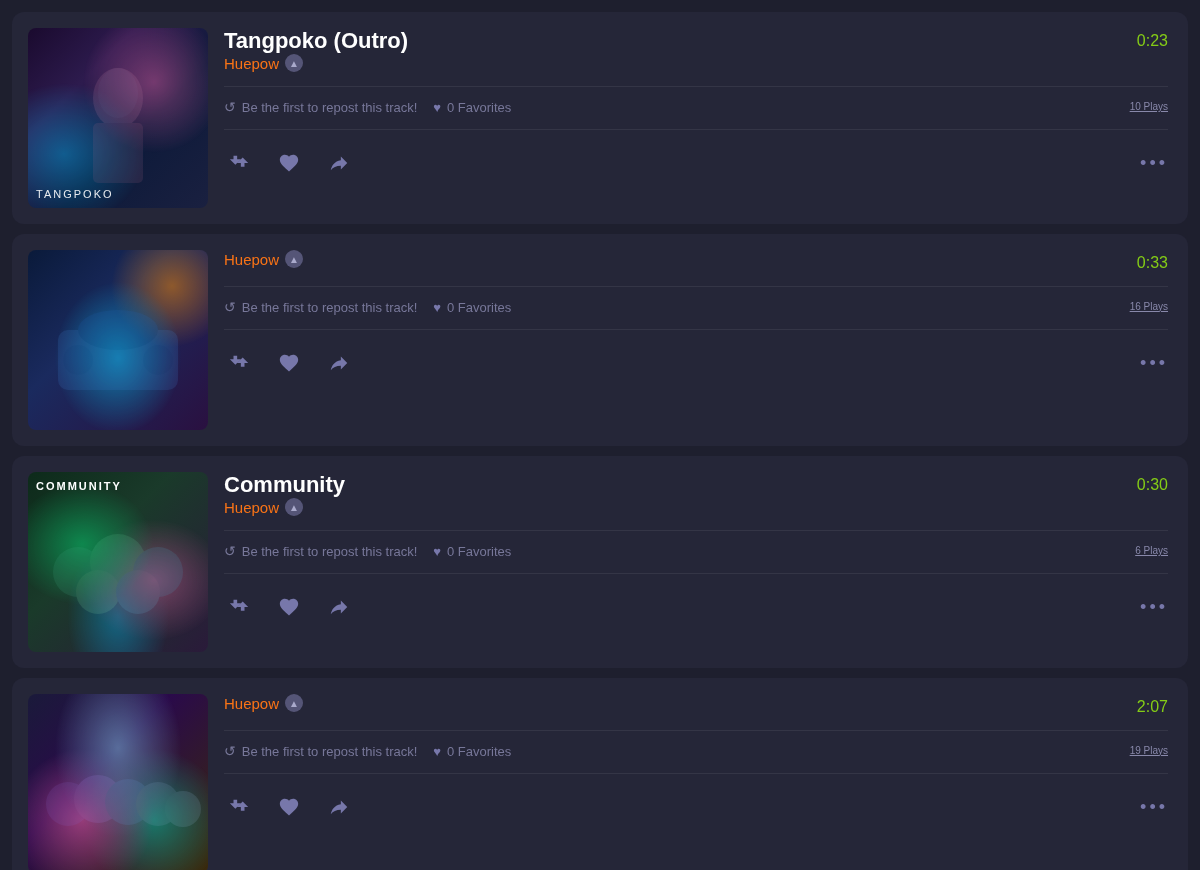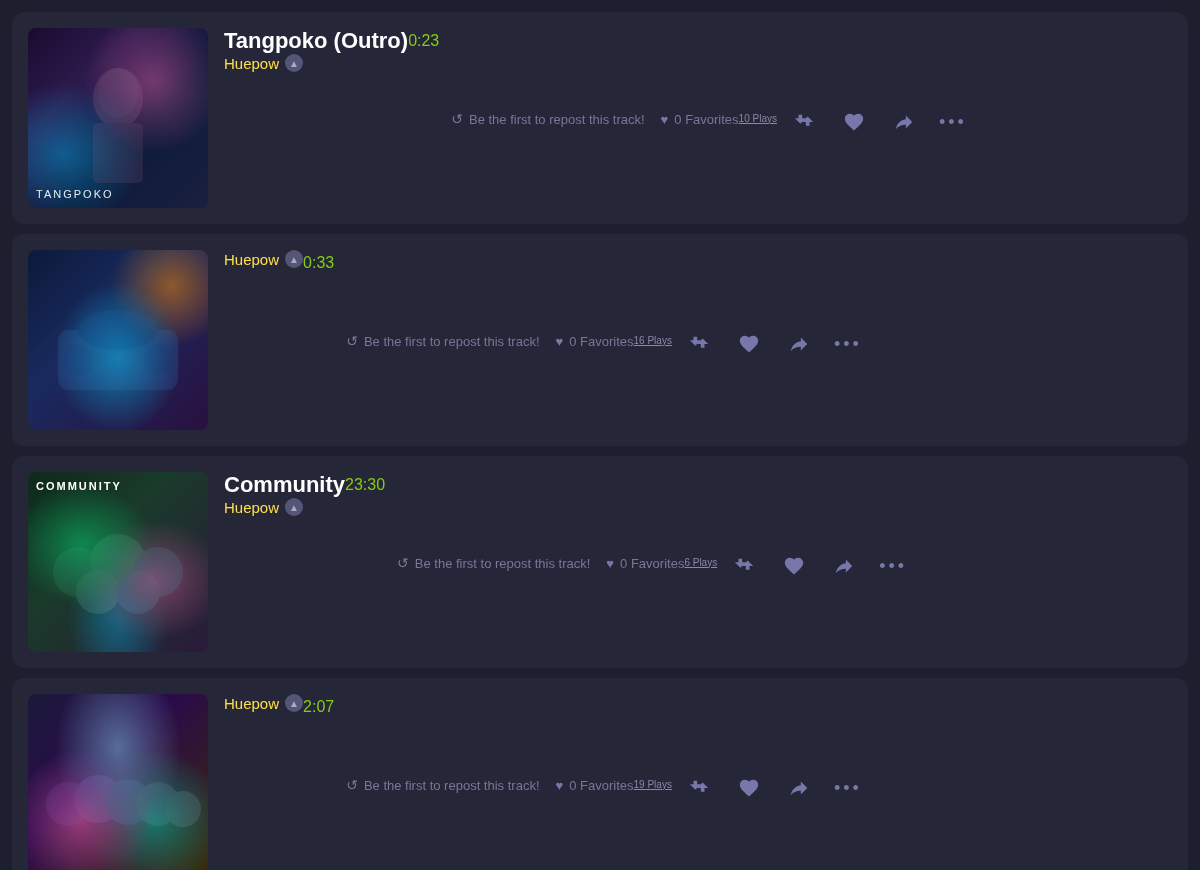--- a/index.html
+++ b/index.html
@@ -120,21 +120,21 @@
       inset: 0;
       background: radial-gradient(ellipse at 50% 30%, #87ceeb 0%, transparent 50%),
                   radial-gradient(ellipse at 30% 70%, #ff69b4 0%, transparent 40%),
                   radial-gradient(ellipse at 70% 70%, #00d4aa 0%, transparent 40%);
       opacity: 0.5;
     }
 
     .track-info {
       flex: 1;
       display: flex;
-      flex-direction: row;
+      flex-direction: column;
       gap: 6px;
     }
 
     .track-header {
       display: flex;
       justify-content: space-between;
       align-items: flex-start;
     }
 
     .track-title {
@@ -154,21 +154,21 @@
 
     .track-artist {
       display: flex;
       align-items: center;
       gap: 6px;
       font-size: 15px;
       color: #9999bb;
     }
 
     .artist-name {
-      color: #fde047;
+      color: #f97316;
     }
 
     .artist-badge {
       width: 18px;
       height: 18px;
       border-radius: 50%;
       background: #555577;
       display: inline-flex;
       align-items: center;
       justify-content: center;
@@ -409,21 +409,21 @@
       </div>
       <div class="track-info">
         <div class="track-header">
           <div>
             <div class="track-title">Community</div>
             <div class="track-artist">
               <span class="artist-name">Huepow</span>
               <span class="artist-badge">▲</span>
             </div>
           </div>
-          <div class="track-duration">23:30</div>
+          <div class="track-duration">0:30</div>
         </div>
 
         <div class="divider"></div>
 
         <div class="meta-row">
           <div class="track-meta">
             <div class="repost-info">
               <span class="repost-icon-sm">↺</span>
               <span>Be the first to repost this track!</span>
             </div>

